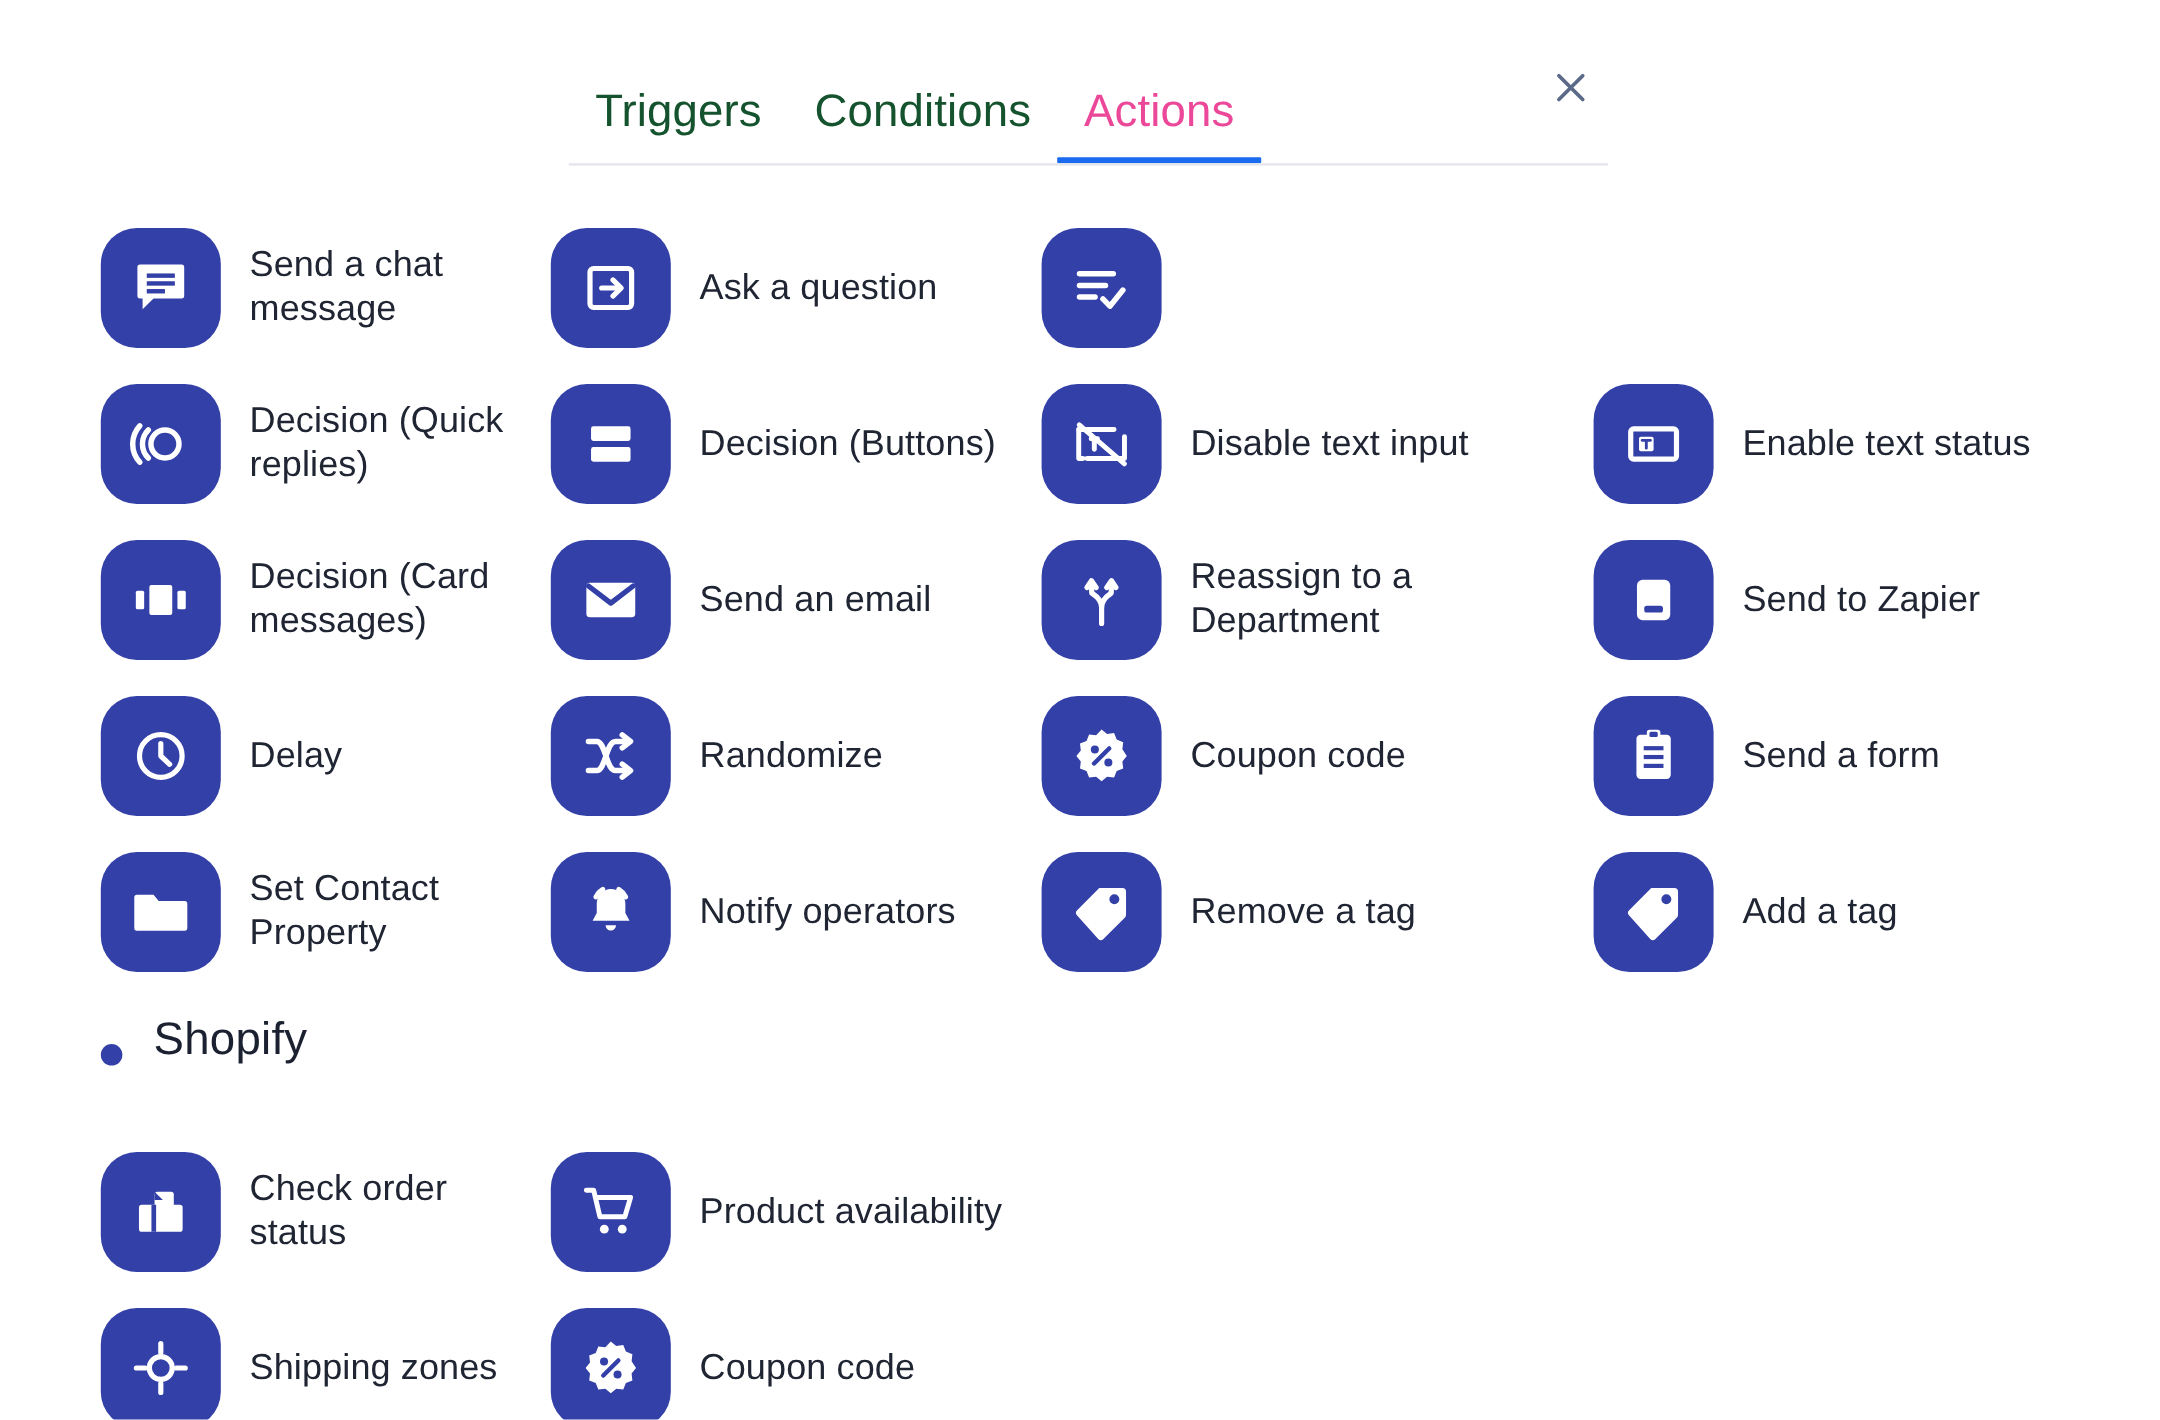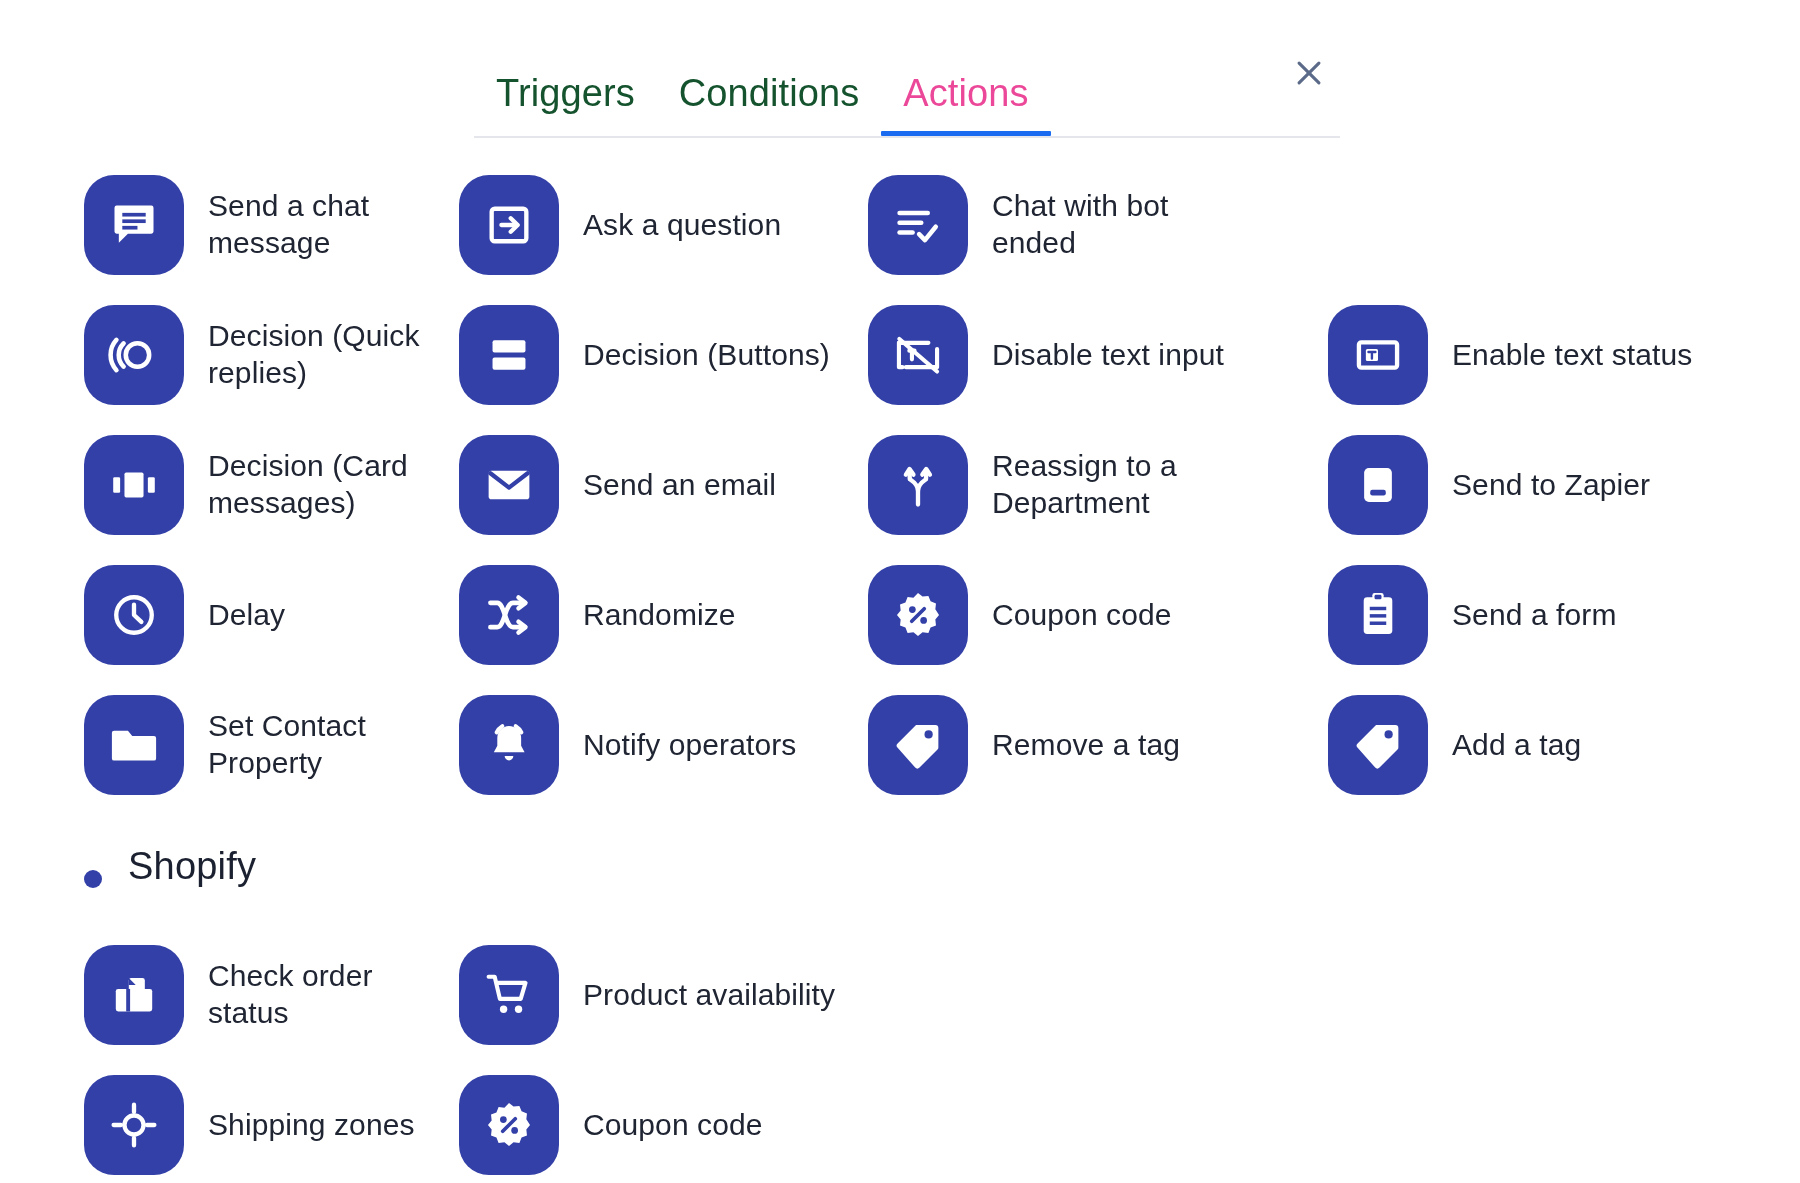--- a/index.html
+++ b/index.html
@@ -86,20 +86,21 @@
   
   .grid {
     position: absolute;
     left: 0;
     top: 160px;
     width: 1800px;
   }
   .row {
     display: flex;
     height: 130px;
+    align-items: flex-end;
   }
   .cell {
     display: flex;
     align-items: center;
     gap: 24px;
     box-sizing: border-box;
   }
   .cell.c1 { width: 459px; padding-left: 84px; }
   .cell.c2 { width: 409px; padding-left: 0px; }
   .cell.c3 { width: 460px; padding-left: 0px; }
@@ -209,21 +210,20 @@
       </div>
       <div class="cell c3">
         <span class="icon-tile">
           <svg viewBox="0 0 24 24" fill="none" stroke="#fff" stroke-width="2.1" stroke-linecap="round" stroke-linejoin="round">
             <path d="M3.5 6.5h13"></path>
             <path d="M3.5 11h10"></path>
             <path d="M3.5 15.5h6"></path>
             <path d="M12.5 16.2 15.2 19l5-6.2"></path>
           </svg>
         </span>
-        <span class="item-label">Chat with bot ended</span>
       </div>
     </div>
 
     <div class="row">
       <div class="cell c1">
         <span class="icon-tile">
           <svg viewBox="0 0 24 24" fill="none" stroke="#fff" stroke-width="2.1" stroke-linecap="round">
             <circle cx="13.6" cy="12" r="5.4"></circle>
             <path d="M7.2 6.6a7.6 7.6 0 0 0 0 10.8"></path>
             <path d="M3.9 5a10.4 10.4 0 0 0 0 14"></path>

